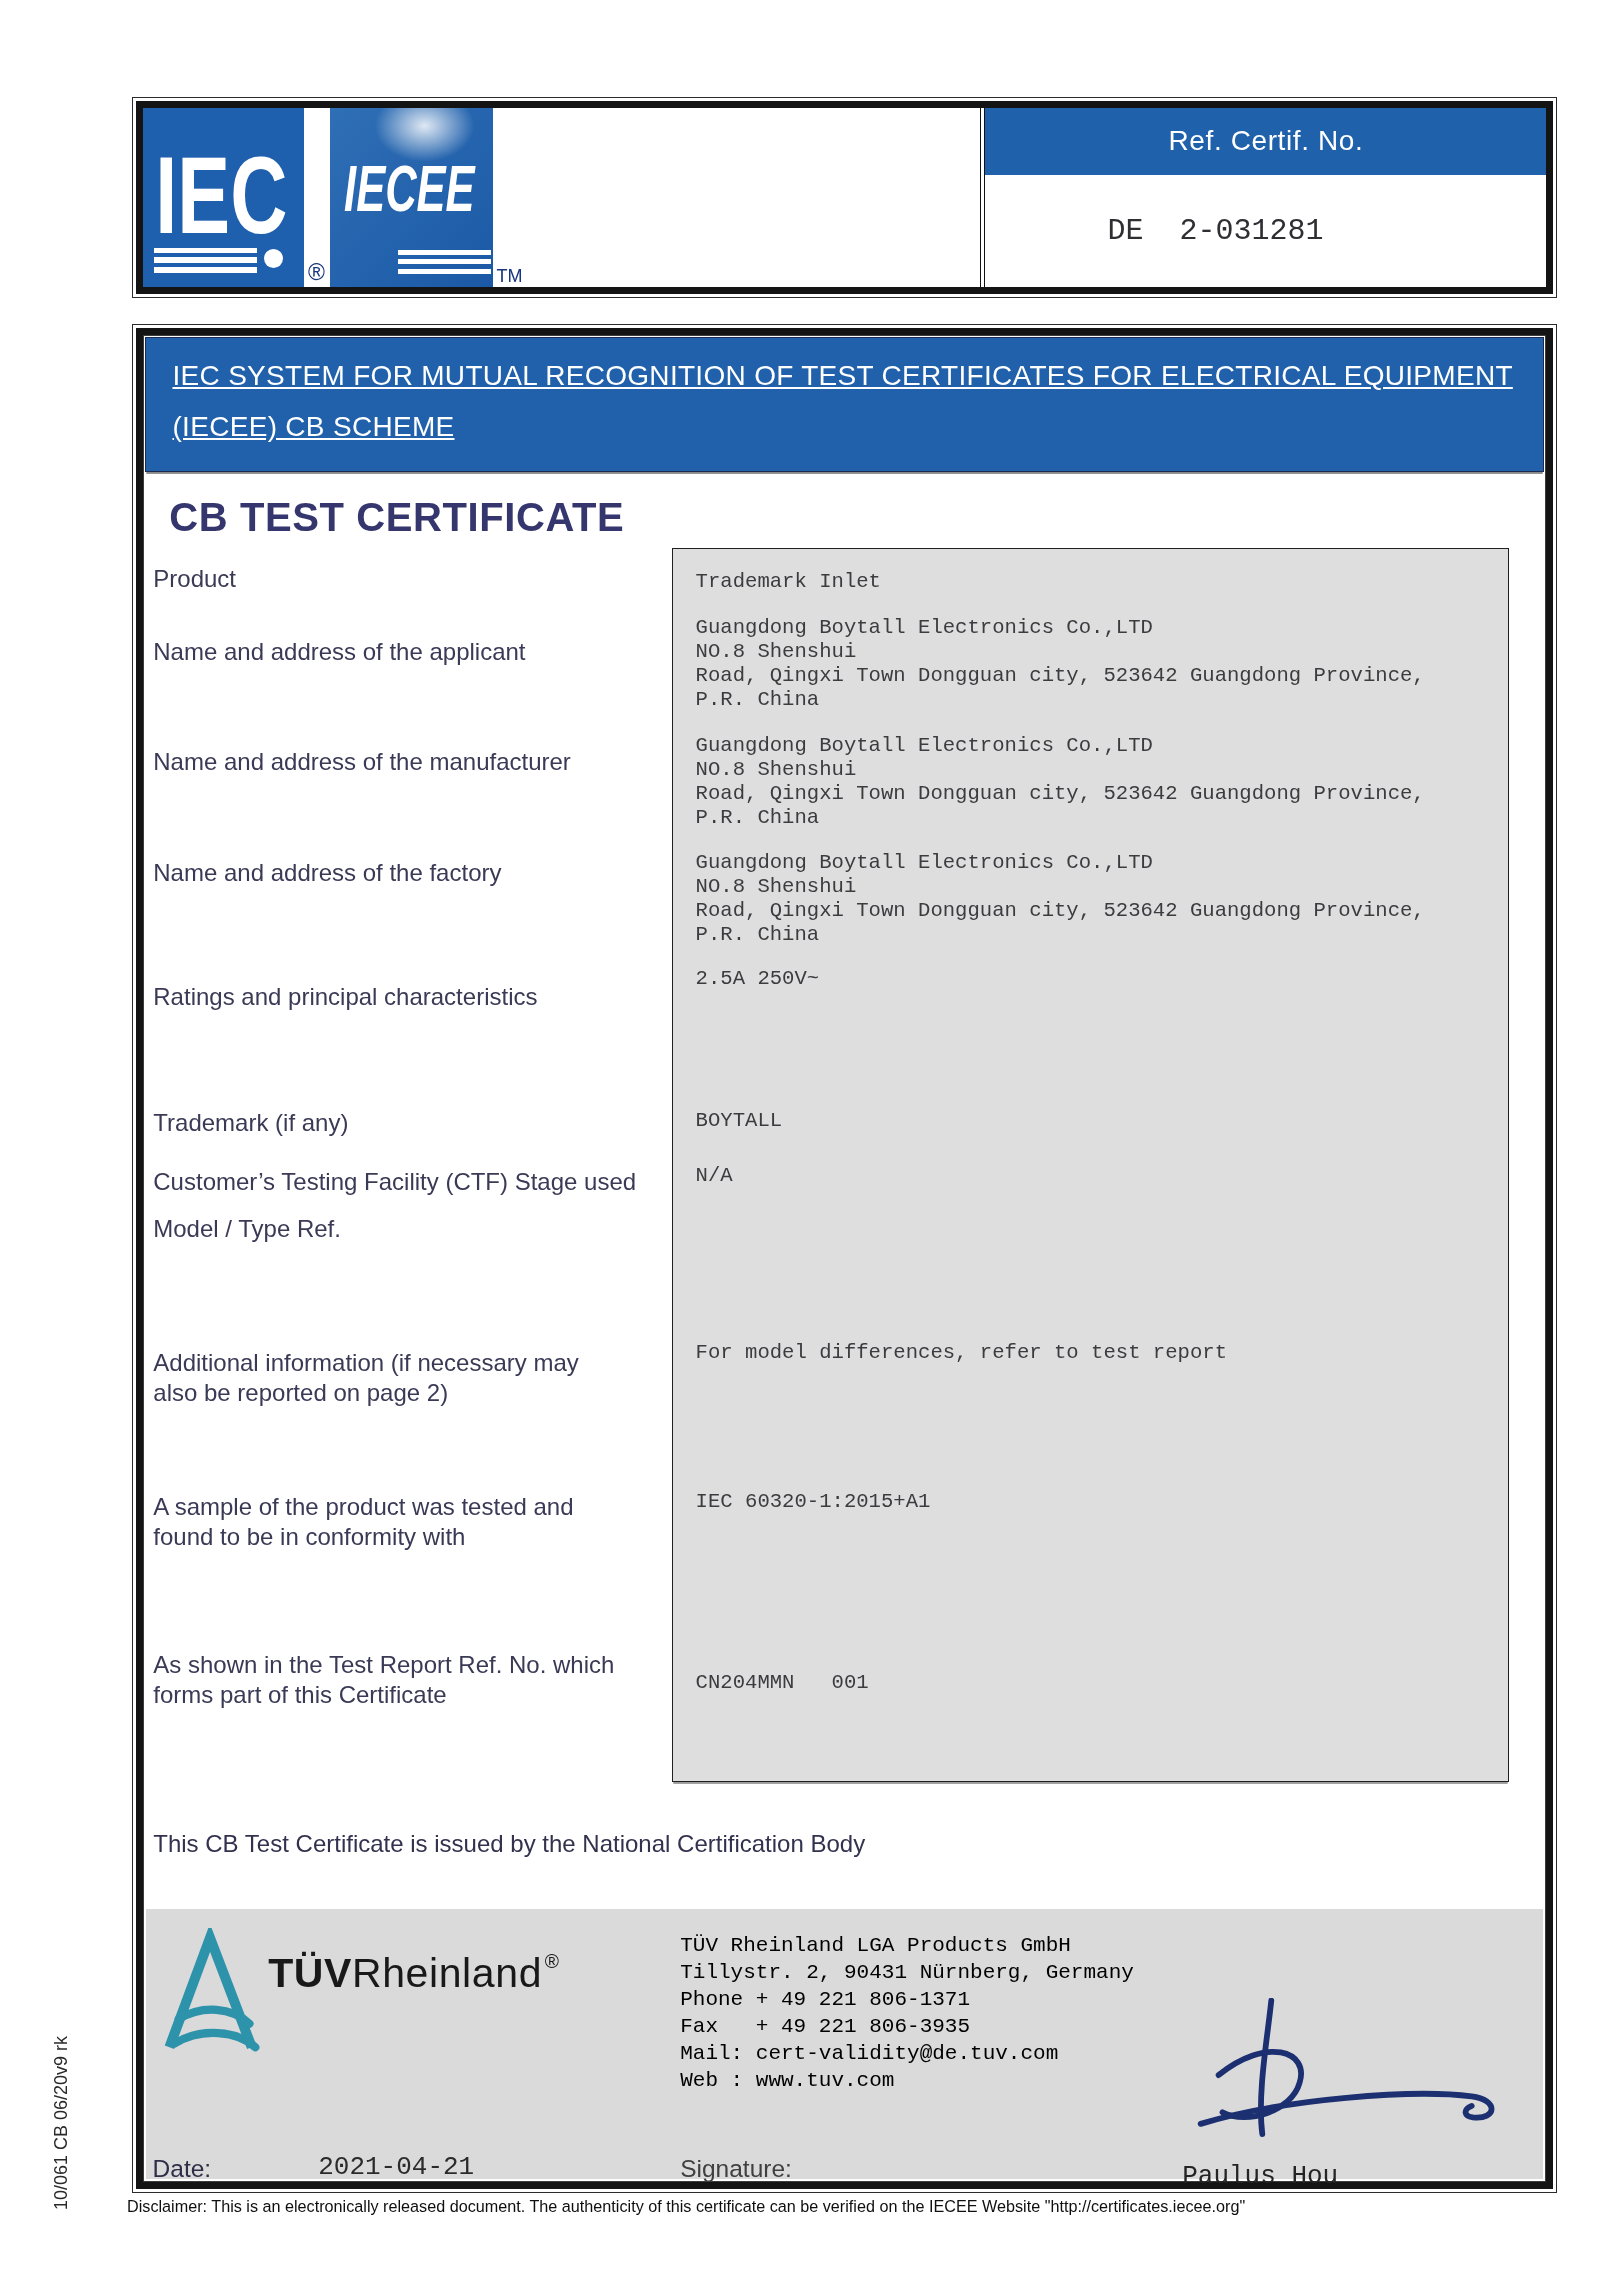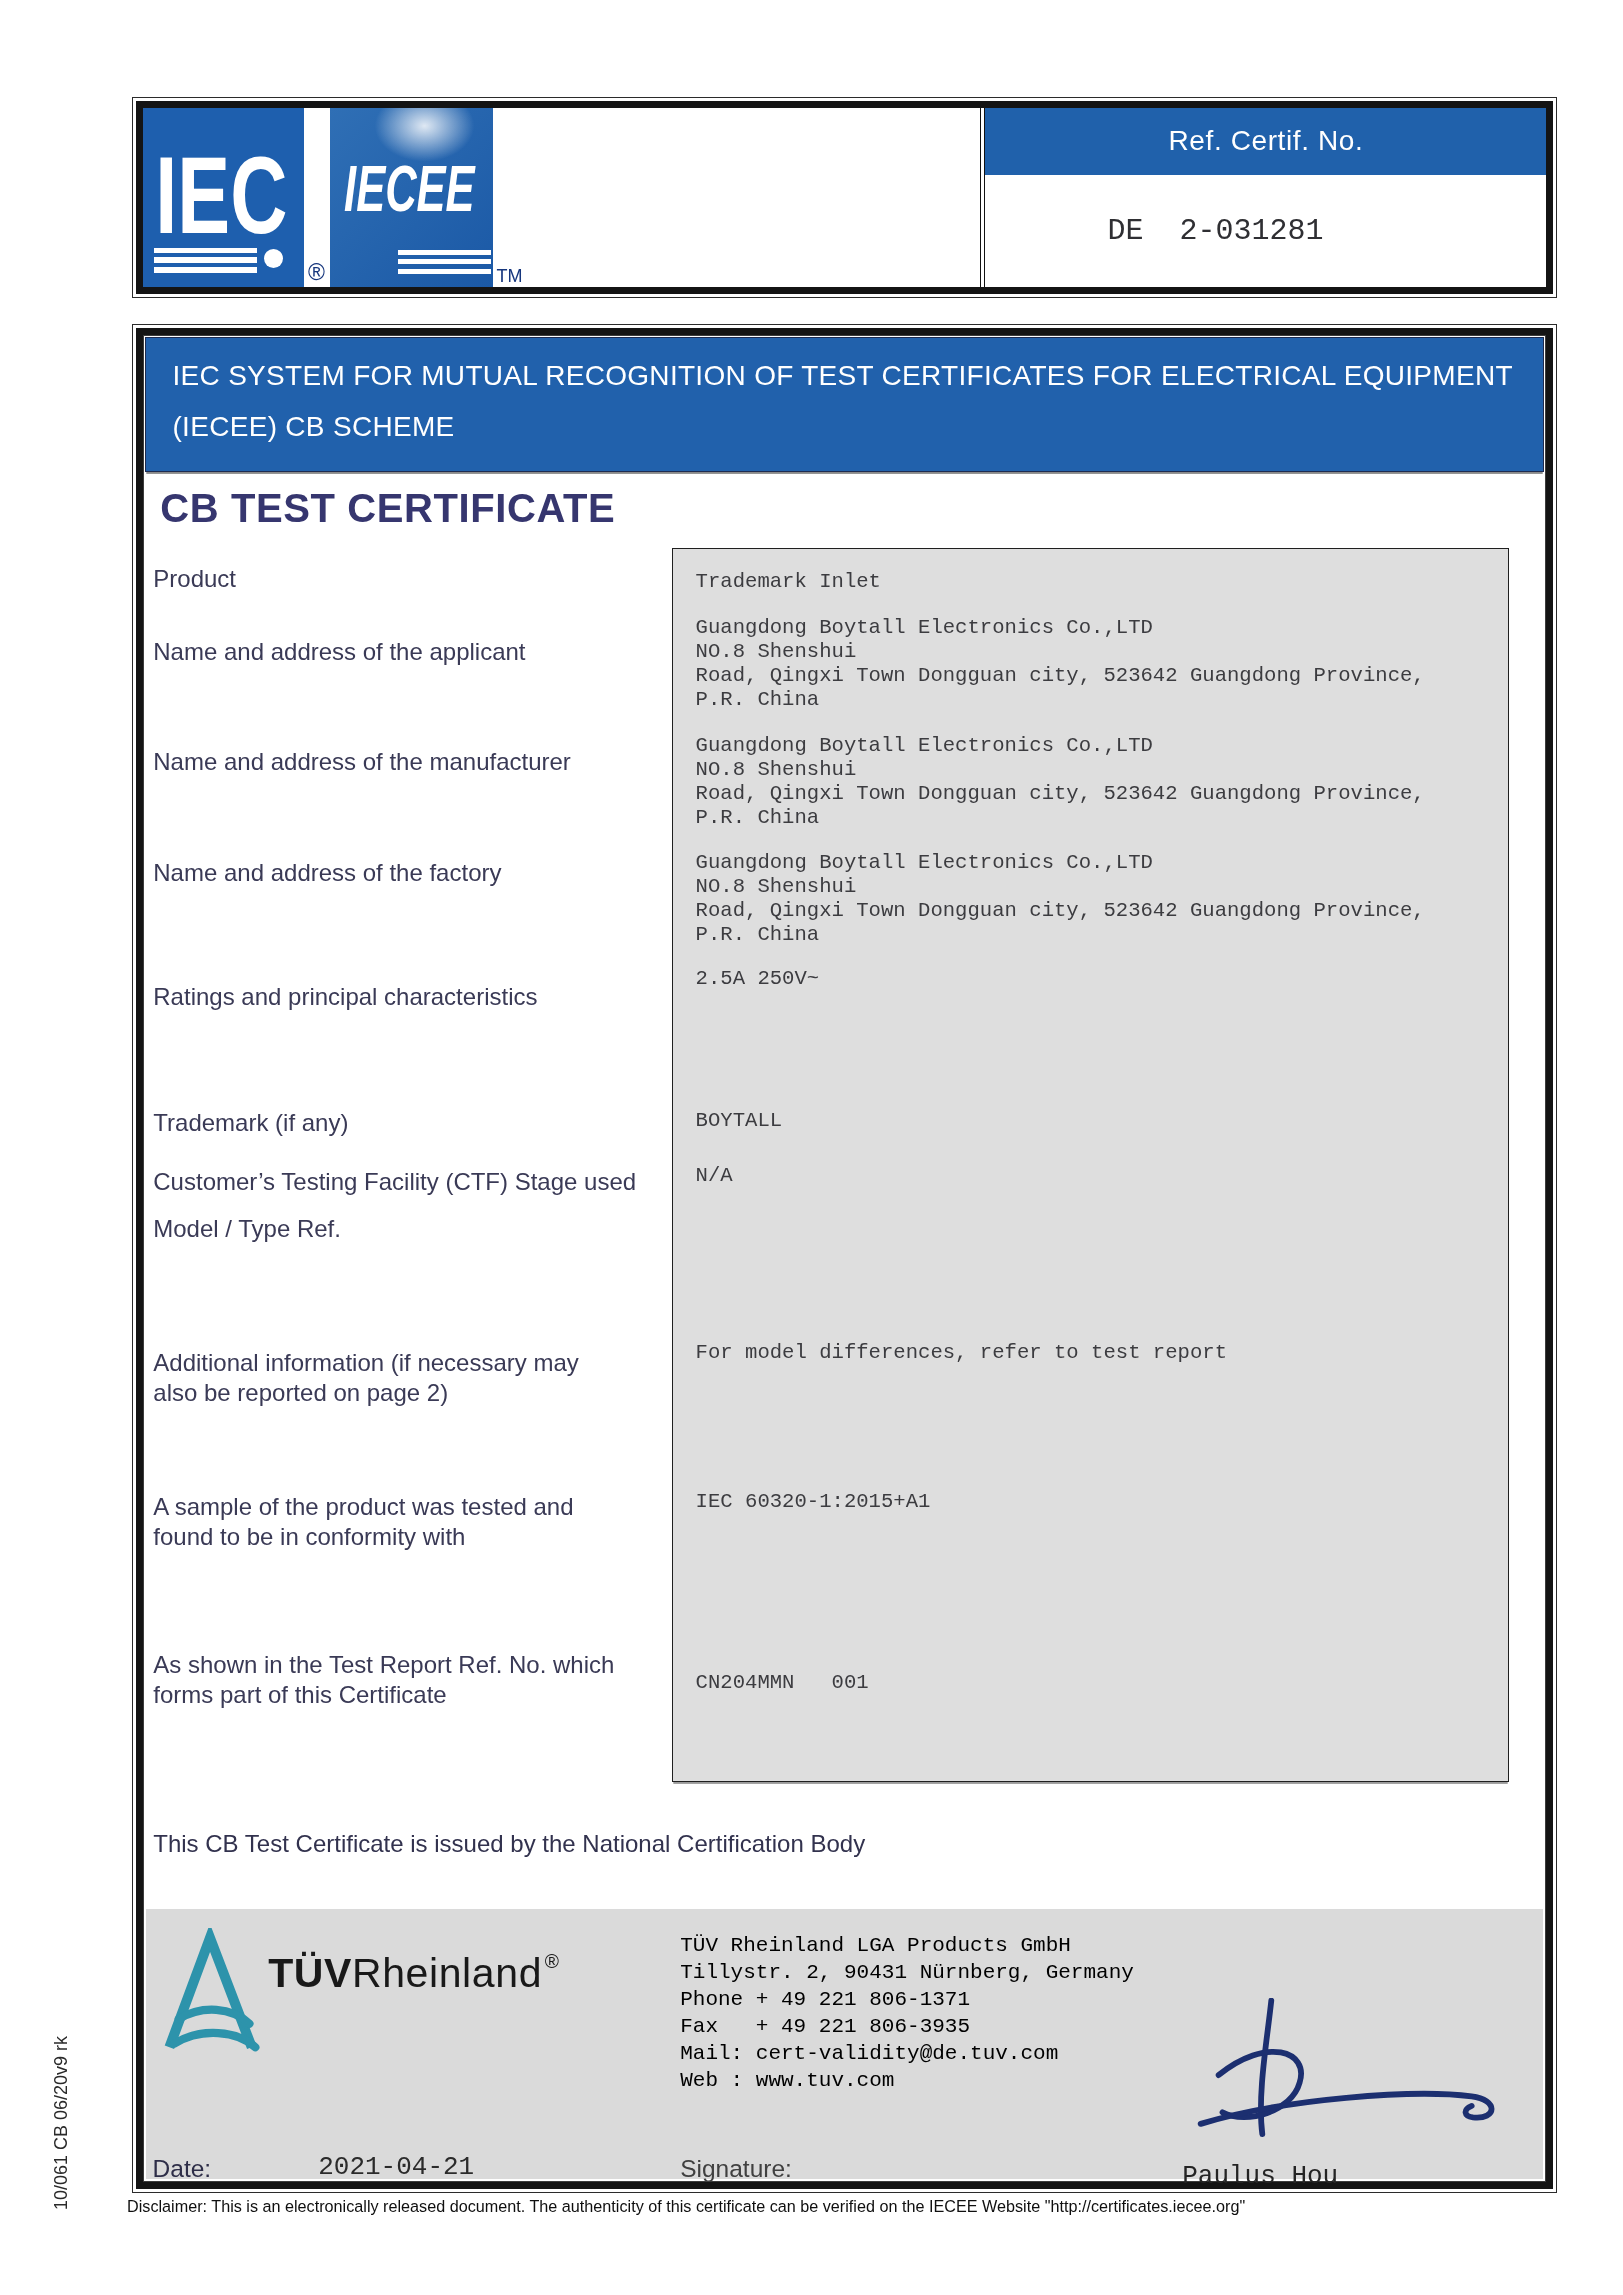--- a/index.html
+++ b/index.html
@@ -43,23 +43,23 @@
     display:flex;align-items:center;justify-content:center;letter-spacing:0.6px;}
   .ref-value{padding:39px 0 0 122px;font-family:"Liberation Mono","DejaVu Sans Mono",monospace;
     font-size:30px;color:#2f2f33;white-space:pre;}
 
   
   .main-frame{left:132px;top:324px;width:1425px;height:1869px;}
   .main-inner{position:relative;width:100%;height:100%;border:1.3px solid #3c3c3c;background:#fff;}
 
   .banner{position:absolute;left:1.9px;right:1.9px;top:1.9px;height:135px;background:#2161ac;
     border:1.3px solid #1d2b50;box-shadow:0 3.2px 0 -1.3px #8a8a8a;
-    color:#fff;font-size:28px;line-height:51px;padding:11.6px 19.3px 0 26px;letter-spacing:0.3px;}
-
-  .cert-title{position:absolute;left:9.7px;top:143px;margin:7px;
+    color:#fff;font-size:28px;line-height:51px;padding:11.6px 19.3px 0 26px;letter-spacing:0.3px;text-decoration:underline;}
+
+  .cert-title{position:absolute;left:9.7px;top:143px;margin:16px;
     font-size:40px;font-weight:bold;color:#36366f;letter-spacing:0.6px;}
 
   .value-box{position:absolute;left:528px;top:212px;width:837px;height:1234px;
     background:#dedede;border:1.9px solid #1f1f1f;box-shadow:0 3.2px 0 -1.3px #9a9a9a;}
 
   .f-lbl{position:absolute;left:9.7px;font-size:24px;color:#3a3a56;line-height:30px;white-space:pre-line;}
   .f-val{position:absolute;left:552px;font-family:"Liberation Mono","DejaVu Sans Mono",monospace;
     font-size:20.6px;color:#3c3c40;line-height:24px;white-space:pre;}
 
   .l0{top:228px}.v0{top:234px}

